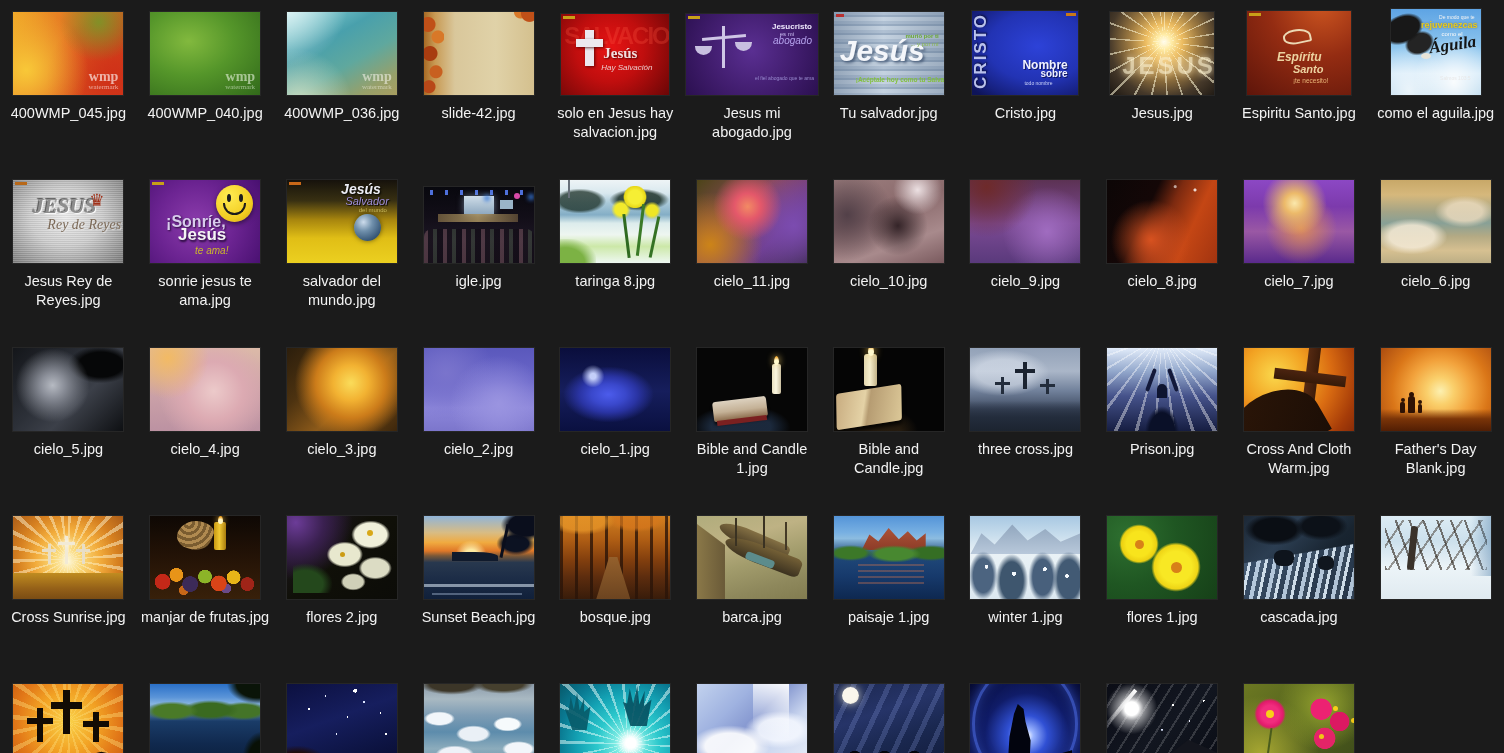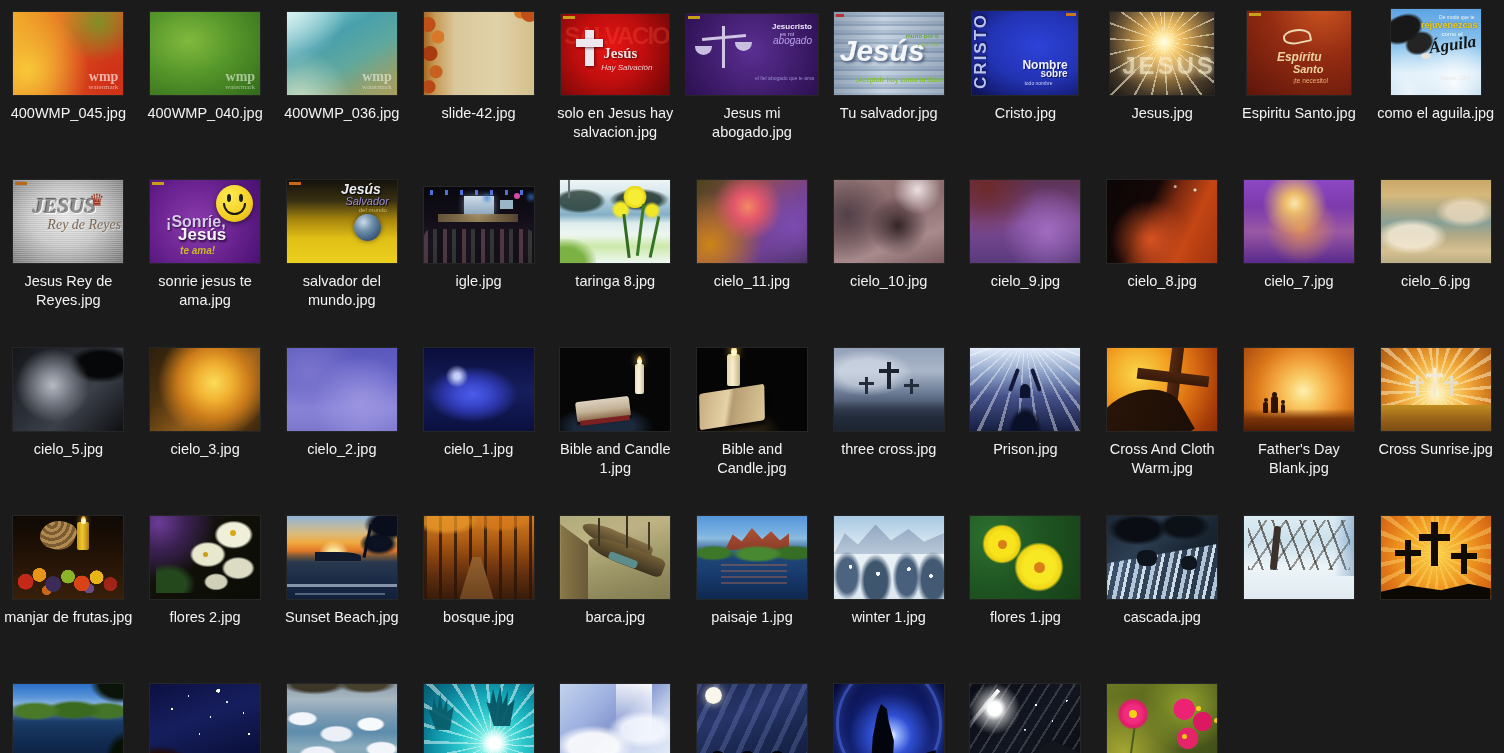--- a/index.html
+++ b/index.html
@@ -176,21 +176,21 @@
 
   <div class="cell">
     <div class="thumbwrap">
       <div class="thumb" style="width: 110px; height: 83px; background: radial-gradient(circle at 42% 52%, rgb(140, 60, 172) 0%, rgb(108, 36, 146) 50%, rgb(72, 16, 112) 100%);">
           <div style="right: 7px; top: 5px; width: 37px; height: 37px; border-radius: 50%; background: radial-gradient(circle at 35% 30%, rgb(255, 236, 82) 0%, rgb(242, 204, 32) 65%, rgb(200, 162, 16) 100%); box-shadow: rgba(0, 0, 0, 0.5) 0px 2px 5px; position: absolute;"></div>
           <div style="right: 29px; top: 14px; width: 4px; height: 8px; background: rgb(28, 28, 28); border-radius: 50%; position: absolute;"></div>
           <div style="right: 17px; top: 14px; width: 4px; height: 8px; background: rgb(28, 28, 28); border-radius: 50%; position: absolute;"></div>
           <div style="right: 14px; top: 23px; width: 23px; height: 12px; border-right: 2px solid rgb(28, 28, 28); border-bottom: 2px solid rgb(28, 28, 28); border-left: 2px solid rgb(28, 28, 28); border-image: initial; border-top: none; border-radius: 0px 0px 24px 24px; position: absolute;"></div>
           <div style="left: 16px; top: 34px; font-weight: bold; font-size: 16px; color: rgb(216, 204, 236); text-shadow: rgb(42, 10, 58) 1px 1px 2px; position: absolute;">¡Sonríe,</div>
           <div style="left: 28px; top: 46px; font-weight: bold; font-size: 17px; color: rgb(244, 244, 244); text-shadow: rgb(36, 8, 56) 1px 2px 2px; position: absolute;">Jesús</div>
-          <div style="left: 30px; top: 66px; font-style: italic; font-weight: bold; font-size: 10px; color: rgb(204, 184, 42); position: absolute;">te ama!</div>
+          <div style="left: 45px; top: 66px; font-style: italic; font-weight: normal; font-size: 10px; color: rgb(204, 184, 42); position: absolute;">te ama!</div>
           <div style="left: 2px; top: 2px; width: 12px; height: 3px; background: rgb(200, 160, 24); position: absolute;"></div>
         </div>
     </div>
     <div class="label">sonrie jesus te ama.jpg</div>
   </div>
 
   <div class="cell">
     <div class="thumbwrap">
       <div class="thumb" style="width: 110px; height: 83px; background: linear-gradient(rgb(22, 18, 12) 0%, rgb(56, 48, 18) 25%, rgb(168, 134, 14) 48%, rgb(224, 190, 22) 70%, rgb(236, 208, 32) 100%);">
           <div style="right: 16px; top: 2px; font-weight: bold; font-style: italic; font-size: 14px; color: rgb(236, 237, 244); text-shadow: rgb(0, 0, 0) 1px 1px 2px; position: absolute;">Jesús</div>
@@ -276,20 +276,26 @@
     <div class="label">cielo_6.jpg</div>
   </div>
 
   <div class="cell">
     <div class="thumbwrap">
       <div class="thumb" style="width: 110px; height: 83px; background: radial-gradient(circle at 36% 45%, rgb(182, 186, 194) 0%, rgb(139, 143, 153) 14%, rgba(139, 143, 153, 0) 44%), radial-gradient(40% 30% at 80% 20%, rgb(6, 7, 8) 0px, rgb(6, 7, 8) 50%, rgba(0, 0, 0, 0) 75%), linear-gradient(135deg, rgb(20, 22, 26) 0%, rgb(44, 48, 56) 42%, rgb(60, 64, 73) 62%, rgb(14, 16, 19) 100%);"></div>
     </div>
     <div class="label">cielo_5.jpg</div>
   </div>
 
+  <div class="cell">
+    <div class="thumbwrap">
+      <div class="thumb" style="width: 110px; height: 83px; background: radial-gradient(circle at 16% 12%, rgb(242, 186, 100) 0%, rgba(242, 186, 100, 0) 35%), radial-gradient(circle at 58% 52%, rgb(236, 202, 202) 0%, rgb(220, 170, 178) 38%, rgba(220, 170, 178, 0) 72%), linear-gradient(rgb(220, 186, 168) 0%, rgb(204, 162, 168) 52%, rgb(188, 146, 162) 100%);"></div>
+    </div>
+    <div class="label">cielo_4.jpg</div>
+  </div>
 
   <div class="cell">
     <div class="thumbwrap">
       <div class="thumb" style="width: 110px; height: 83px; background: radial-gradient(circle at 58% 42%, rgb(250, 220, 90) 0%, rgb(242, 178, 50) 22%, rgb(204, 124, 26) 44%, rgba(204, 124, 26, 0) 70%), linear-gradient(135deg, rgb(44, 30, 12) 0%, rgb(76, 50, 16) 30%, rgb(140, 90, 26) 58%, rgb(60, 38, 12) 100%);"></div>
     </div>
     <div class="label">cielo_3.jpg</div>
   </div>
 
   <div class="cell">
     <div class="thumbwrap">

